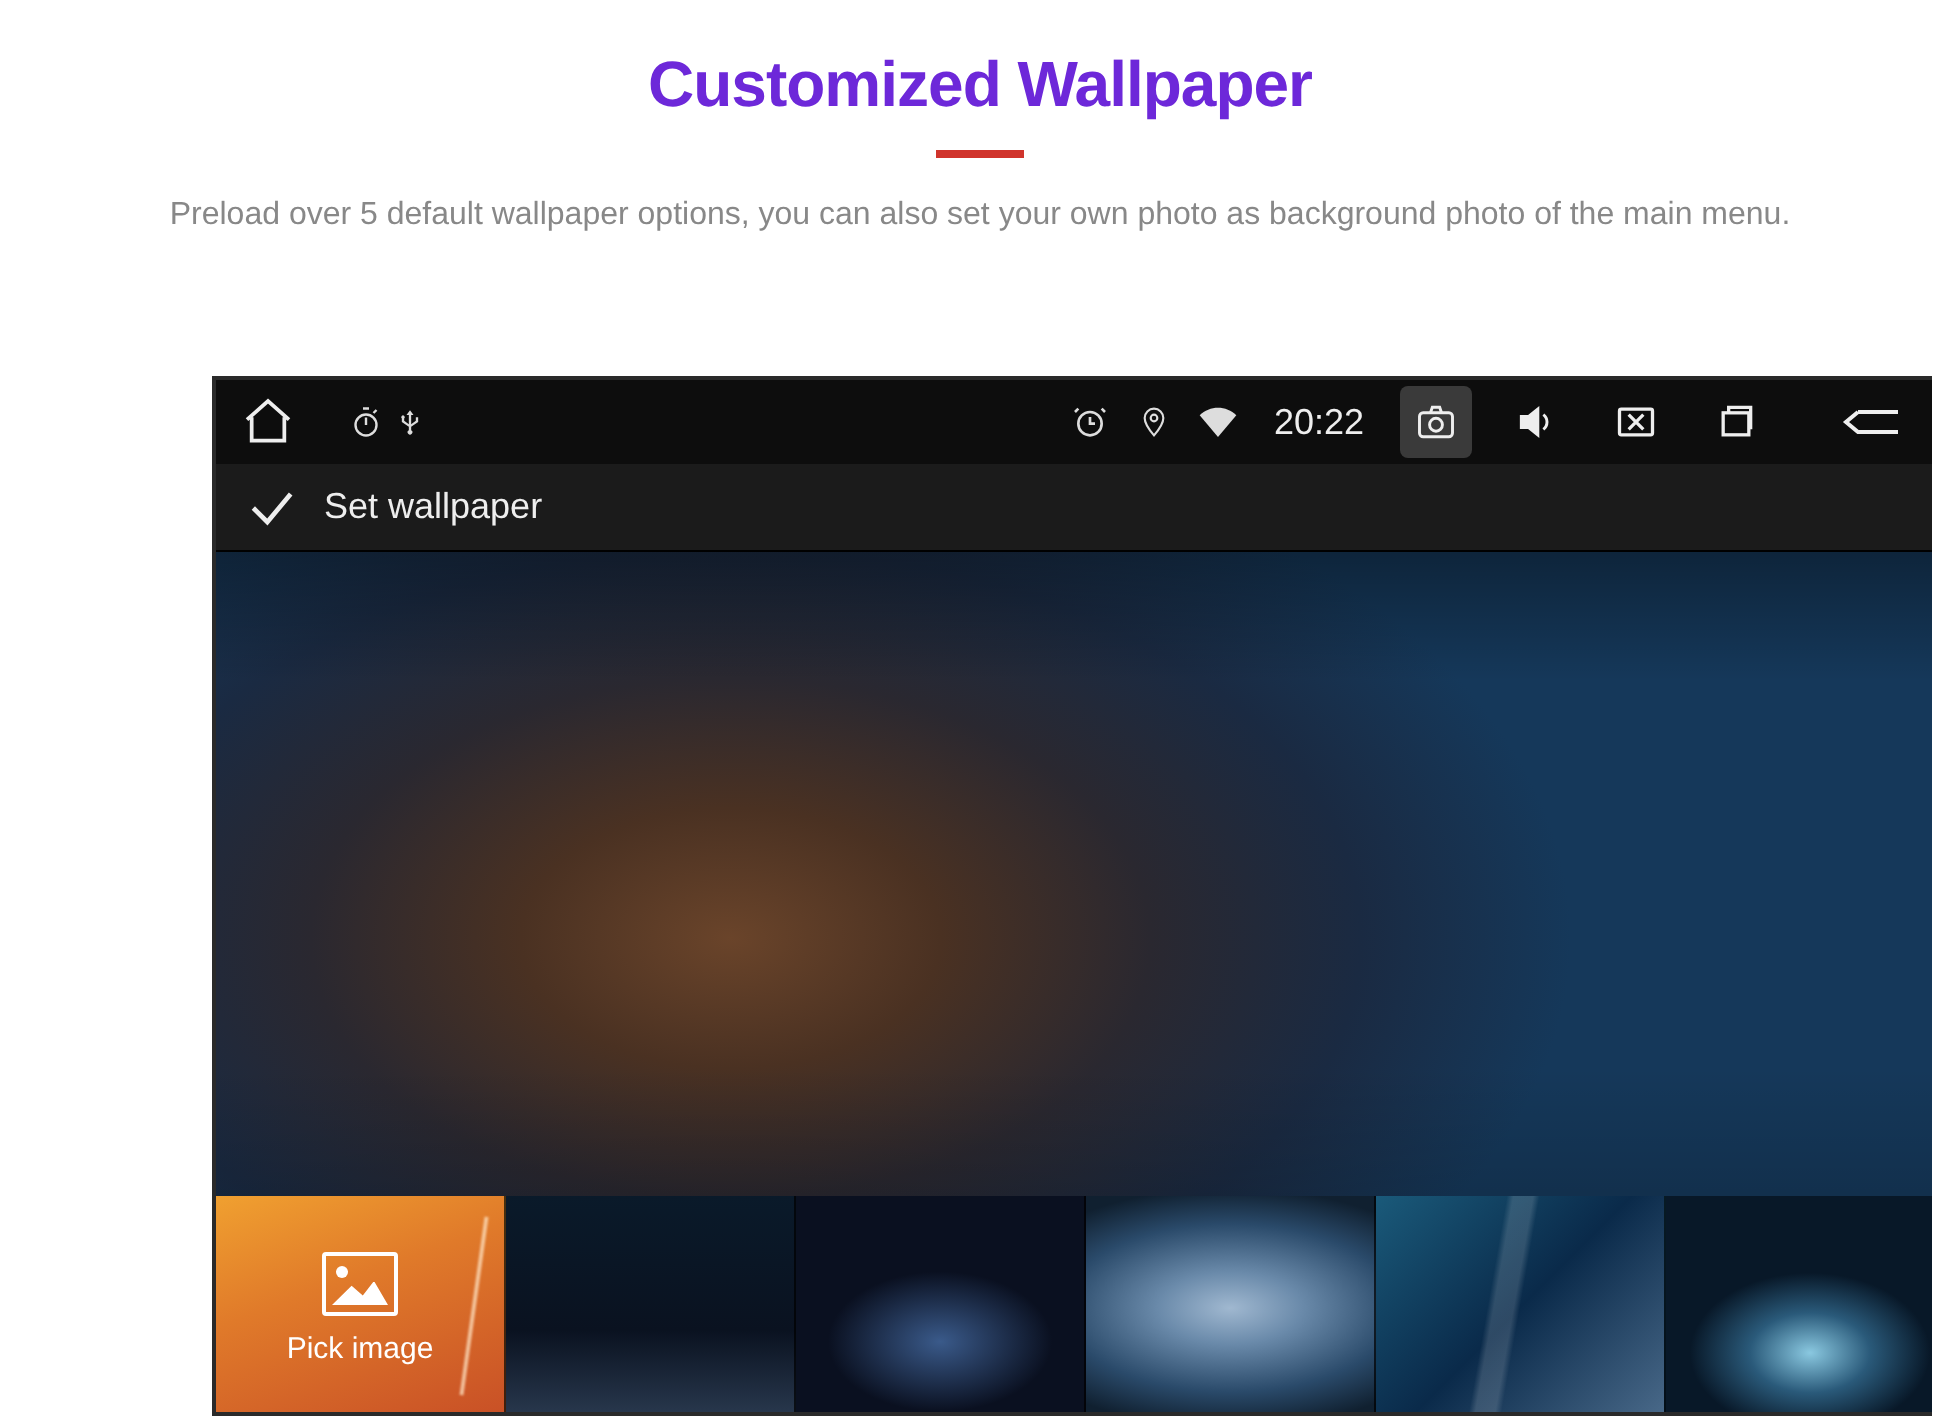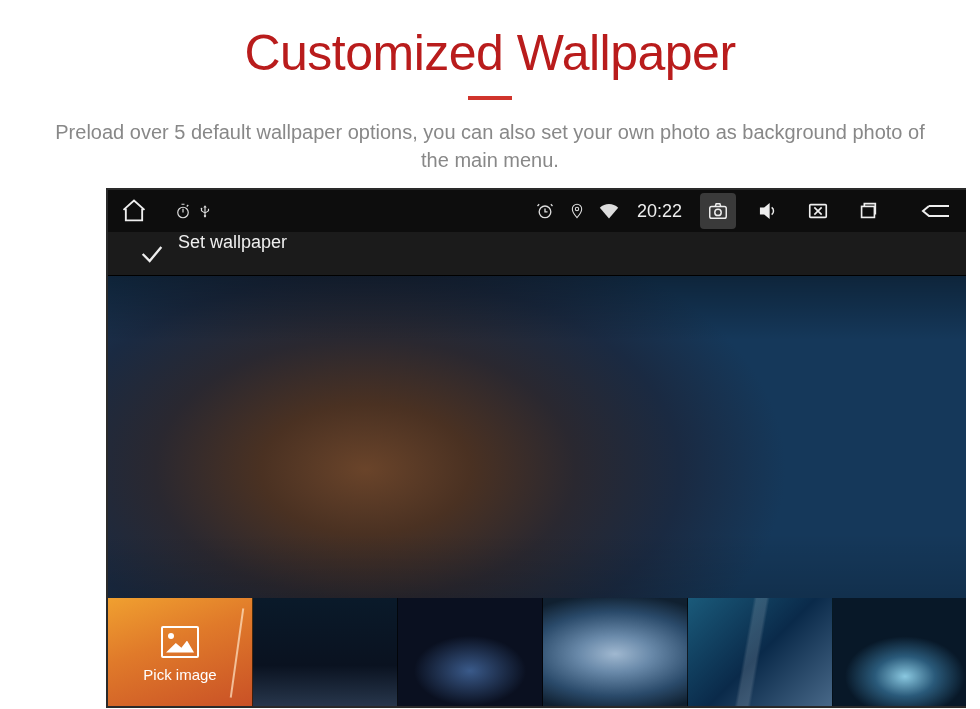--- a/index.html
+++ b/index.html
@@ -5,35 +5,35 @@
 * { margin: 0; padding: 0; box-sizing: border-box; }
 body {
   width: 980px;
   height: 709px;
   background: #fff;
   font-family: -apple-system, BlinkMacSystemFont, "Segoe UI", Arial, sans-serif;
   overflow: hidden;
 }
 .page-title {
   text-align: center;
-  font-size: 50px;
-  font-weight: 400;
-  color: #b91c1c;
+  font-size: 32px;
+  font-weight: 700;
+  color: #6d28d9;
   margin-top: 24px;
   letter-spacing: -0.5px;
 }
 .title-underline {
   width: 44px;
   height: 4px;
   background: #d0342c;
   margin: 14px auto 0;
 }
 .page-subtitle {
   text-align: center;
-  font-size: 20px;
+  font-size: 16px;
   color: #888;
   margin: 18px auto 0;
   line-height: 1.4;
   max-width: 880px;
   font-weight: 400;
 }
 .device-frame {
   position: absolute;
   left: 106px;
   top: 188px;
@@ -61,21 +61,22 @@
 .sys-btn {
   width: 36px; height: 36px;
   display: flex; align-items: center; justify-content: center;
   border-radius: 4px;
 }
 .sys-btn.active { background: #3a3a3a; }
 .action-bar {
   height: 44px;
   background: #1b1b1b;
   display: flex;
-  padding-left: 30px;
+  align-items: center;
+  padding-left: 14px;
   gap: 12px;
   color: #eee;
   border-bottom: 1px solid #000;
 }
 .action-label { font-size: 18px; font-weight: 400; }
 .preview-area {
   height: 322px;
   background: radial-gradient(ellipse 420px 260px at 30% 60%, #6a442a 0%, #4a3122 25%, #2a2830 50%, #1a2a42 75%, #15385a 100%);
   position: relative;
 }

